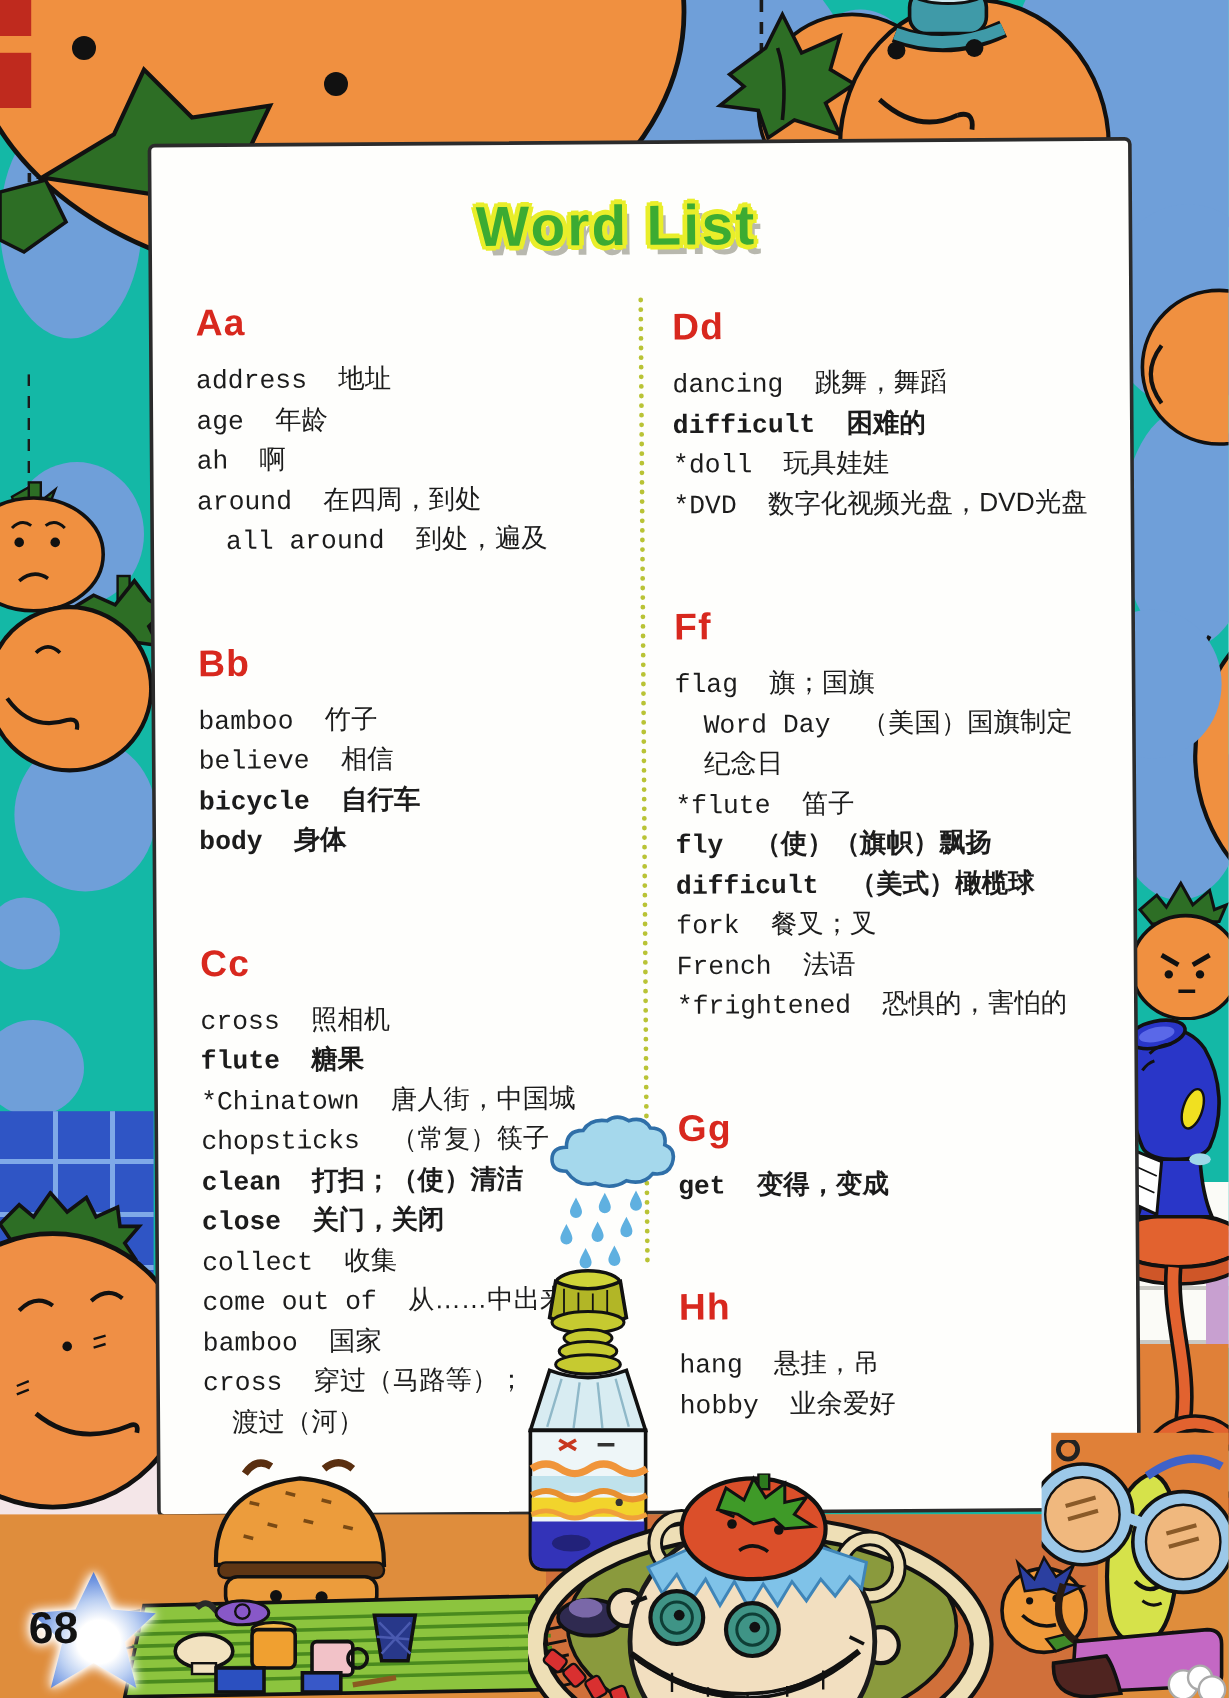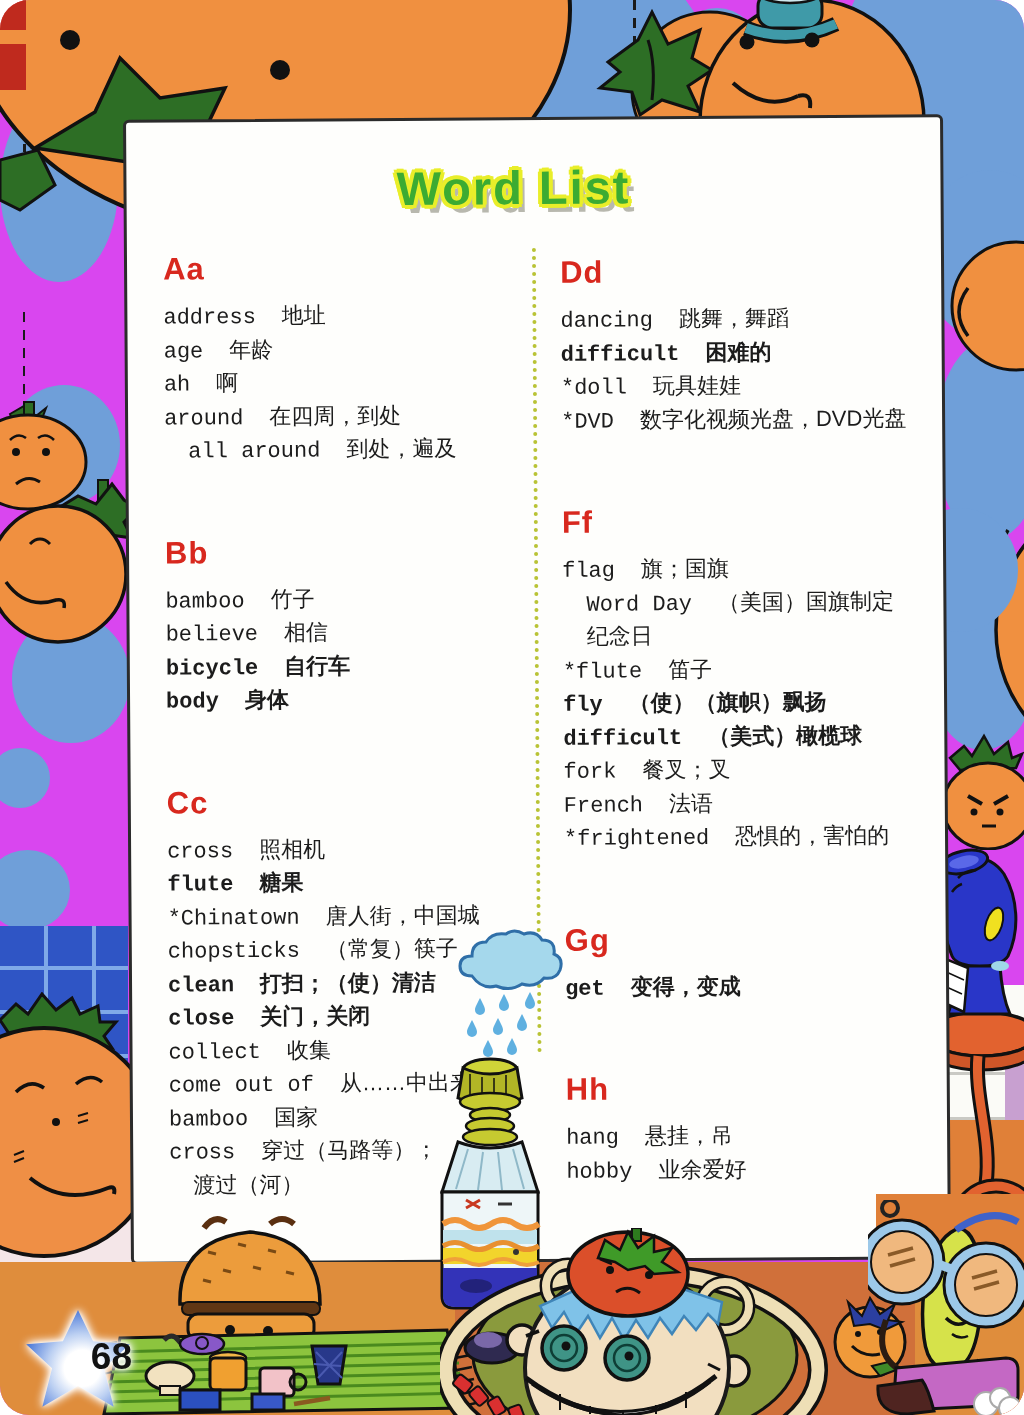--- a/index.html
+++ b/index.html
@@ -1,17 +1,17 @@
 <!DOCTYPE html>
 <html><head>
 <meta charset="utf-8">
 <style>
   html,body{margin:0;padding:0;}
-  .page{position:relative;width:1024px;height:1415px;overflow:hidden;background:#d946ef;
-        font-family:"Liberation Sans","DejaVu Sans",sans-serif;border-radius:29px;}
+  .page{position:relative;width:1024px;height:1415px;overflow:hidden;background:#14b8a6;
+        font-family:"Liberation Sans","DejaVu Sans",sans-serif;}
   .abs{position:absolute;}
   .blob{position:absolute;background:#6f9fd9;border-radius:50%;z-index:2;}
   .dash{position:absolute;width:3px;background:repeating-linear-gradient(#1a1a1a 0 10px,transparent 10px 18px);z-index:3;}
   .redmark{position:absolute;background:#bf2a1e;z-index:5;}
   .deco{position:absolute;z-index:4;}
   .overdeco{position:absolute;z-index:8;}
   
   .tiles-left{position:absolute;left:0;top:926px;width:128px;height:258px;z-index:3;
     background:
       repeating-linear-gradient(90deg,transparent 0 44px,#7fa9e8 44px 48px),
@@ -43,21 +43,21 @@
   .entry .w{margin-right:26px;font-family:Liberation Mono, monospace;}
   .entry .w:empty{margin-right:0;}
   .entry .w.b{font-weight:bold;}
   .entry .m.b{font-weight:bold;}
   
   .star-wrap{position:absolute;left:24px;top:1310px;width:108px;height:104px;z-index:10;
              filter:drop-shadow(0 0 5px #ffffff) drop-shadow(0 0 2px #ffffff);}
   .star{width:108px;height:104px;
         clip-path:polygon(50% 0,64% 30%,98% 33%,74% 56%,83% 93%,50% 73%,17% 93%,26% 56%,2% 33%,36% 30%);
         background:radial-gradient(circle at 54% 56%,#ffffff 22%,#bcd0f2 42%,#4a78d8 72%,#2f55b8 100%);}
-  .star-num{position:absolute;left:0;top:26px;width:108px;text-align:right;
+  .star-num{position:absolute;left:0;top:26px;width:108px;text-align:left;
         font-size:37px;font-weight:bold;color:#121212;}
 </style>
 </head>
 <body>
 
 <div class="page">
 
   <div class="blob" style="left:420px;top:-60px;width:310px;height:400px;"></div>
   <div class="blob" style="left:838px;top:-70px;width:230px;height:290px;"></div>
   <div class="blob" style="left:920px;top:170px;width:140px;height:170px;"></div>

